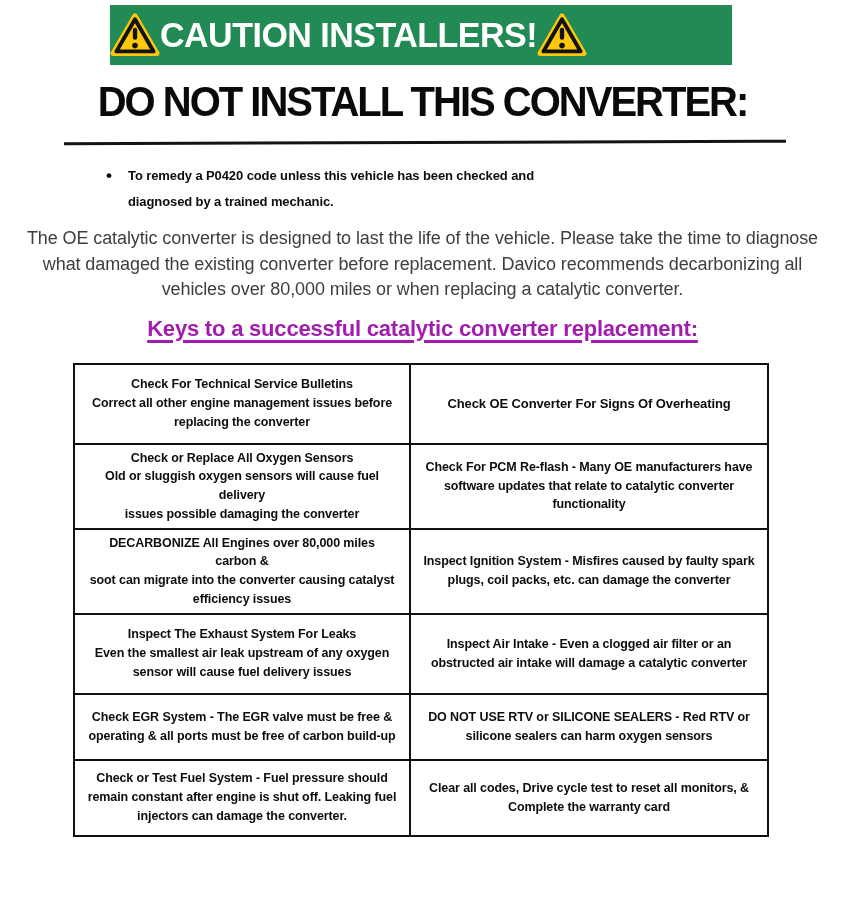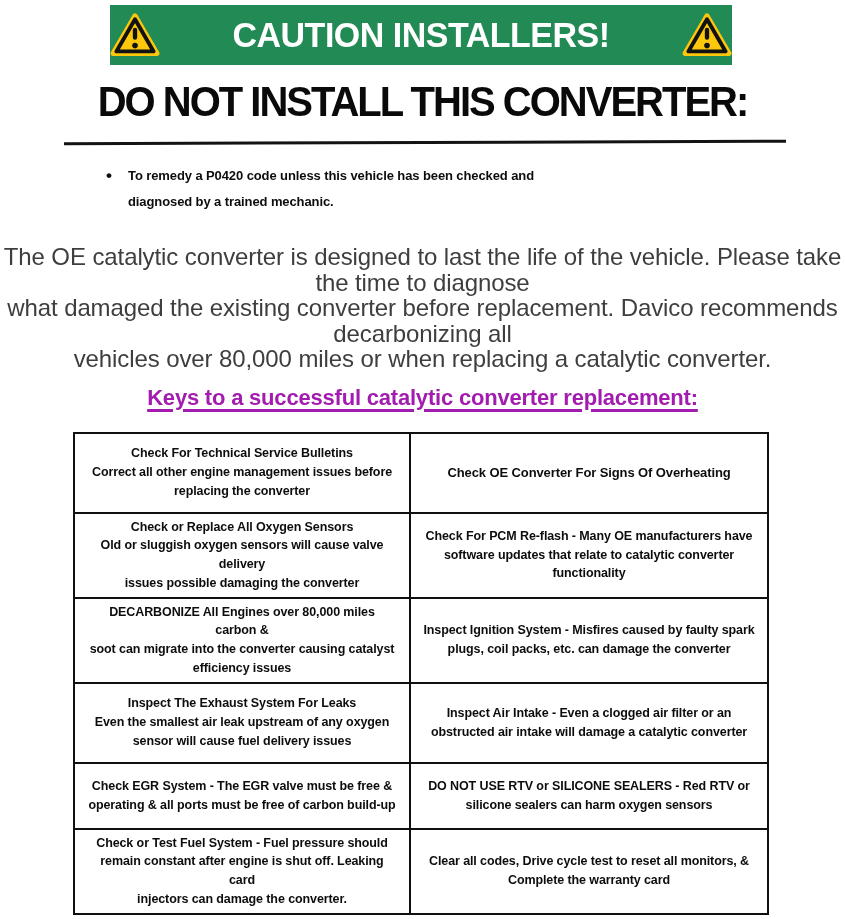--- a/index.html
+++ b/index.html
@@ -9,22 +9,22 @@
     font-family: "Liberation Sans", sans-serif;
     color: #111;
     overflow: hidden;
   }
 
   
   .banner {
     margin: 5px 0 0 110px;
     width: 622px; height: 60px;
     background: var(--banner-green, #228a54);
-    display: flex; align-items: center; justify-content: space-between;
-    gap: 12px;
+    display: flex; align-items: center; justify-content: flex-start;
+    gap: 0;
   }
   .banner-label {
     color: #ffffff;
     font-size: 34px;
     font-weight: bold;
     letter-spacing: -0.5px;
     white-space: nowrap;
     transform: scaleY(1.04);
   }
   .warn-icon { width: 50px; height: 45px; display: block; }
@@ -56,23 +56,23 @@
     font-weight: bold;
     line-height: 26px;
     color: #0d0d0d;
   }
   .bullet-dot { width: 22px; flex: 0 0 22px; }
   .bullet-dot::before { content: "\2022"; font-size: 17px; }
   .bullet-text { white-space: pre-line; letter-spacing: -0.1px; }
 
   
   .paragraph {
-    margin-top: 29px;
-    text-align: center;
-    font-size: 24px;
+    margin-top: 11px;
+    text-align: center;
+    font-size: 18px;
     font-weight: 400;
     line-height: 25.5px;
     color: #3e3e3e;
     white-space: pre-line;
     letter-spacing: -0.1px;
   }
 
   
   .keys-heading {
     margin-top: 13px;
@@ -156,21 +156,21 @@
     </colgroup>
   <tbody>
     <tr class="row-0 h80">
       <td class="cell-left">Check For Technical Service Bulletins
 Correct all other engine management issues before
 replacing the converter</td>
       <td class="cell-right">Check OE Converter For Signs Of Overheating</td>
     </tr>
     <tr class="row-1 h80">
       <td class="cell-left">Check or Replace All Oxygen Sensors
-Old or sluggish oxygen sensors will cause valve delivery
+Old or sluggish oxygen sensors will cause fuel delivery
 issues possible damaging the converter</td>
       <td class="cell-right">Check For PCM Re-flash - Many OE manufacturers have
 software updates that relate to catalytic converter
 functionality</td>
     </tr>
     <tr class="row-2 h80">
       <td class="cell-left">DECARBONIZE All Engines over 80,000 miles carbon &amp;
 soot can migrate into the converter causing catalyst
 efficiency issues</td>
       <td class="cell-right">Inspect Ignition System - Misfires caused by faulty spark
@@ -184,19 +184,19 @@
 obstructed air intake will damage a catalytic converter</td>
     </tr>
     <tr class="row-4 h66">
       <td class="cell-left">Check EGR System - The EGR valve must be free &amp;
 operating &amp; all ports must be free of carbon build-up</td>
       <td class="cell-right">DO NOT USE RTV or SILICONE SEALERS - Red RTV or
 silicone sealers can harm oxygen sensors</td>
     </tr>
     <tr class="row-5 h76">
       <td class="cell-left">Check or Test Fuel System - Fuel pressure should
-remain constant after engine is shut off. Leaking card
+remain constant after engine is shut off. Leaking fuel
 injectors can damage the converter.</td>
       <td class="cell-right">Clear all codes, Drive cycle test to reset all monitors, &amp;
 Complete the warranty card</td>
     </tr>
   </tbody>
 </table>
 
 </body></html>

